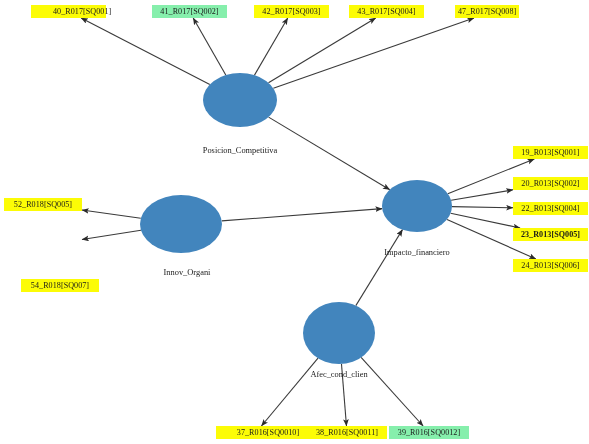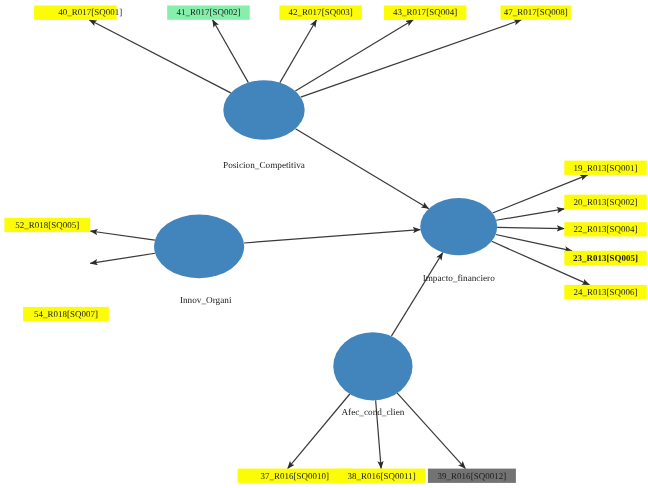--- a/index.html
+++ b/index.html
@@ -124,15 +124,15 @@
   <div class="indicator-box" style="left: 455px; top: 5px; width: 64px; background: rgb(252, 252, 6);">47_R017[SQ008]</div>
   <div class="indicator-box" style="left: 513px; top: 146px; width: 75px; background: rgb(252, 252, 6);">19_R013[SQ001]</div>
   <div class="indicator-box" style="left: 513px; top: 177px; width: 75px; background: rgb(252, 252, 6);">20_R013[SQ002]</div>
   <div class="indicator-box" style="left: 513px; top: 202px; width: 75px; background: rgb(252, 252, 6);">22_R013[SQ004]</div>
   <div class="indicator-box" style="left: 513px; top: 228px; width: 75px; background: rgb(252, 252, 6); font-weight: bold;">23_R013[SQ005]</div>
   <div class="indicator-box" style="left: 513px; top: 259px; width: 75px; background: rgb(252, 252, 6);">24_R013[SQ006]</div>
   <div class="indicator-box" style="left: 4px; top: 198px; width: 78px; background: rgb(252, 252, 6);">52_R018[SQ005]</div>
   <div class="indicator-box" style="left: 21px; top: 239px; width: 78px; background: rgb(252, 252, 6); margin-top: 40px;">54_R018[SQ007]</div>
   <div class="indicator-box" style="left: 216px; top: 426px; width: 104px; background: rgb(252, 252, 6);">37_R016[SQ0010]</div>
   <div class="indicator-box" style="left: 307px; top: 426px; width: 80px; background: rgb(252, 252, 6);">38_R016[SQ0011]</div>
-  <div class="indicator-box" style="left: 389px; top: 426px; width: 80px; background: #737373;">39_R016[SQ0012]</div>
+  <div class="indicator-box" style="left: 389px; top: 426px; width: 80px; background: #86efac;">39_R016[SQ0012]</div>
 
 </div>
 
 </body></html>

